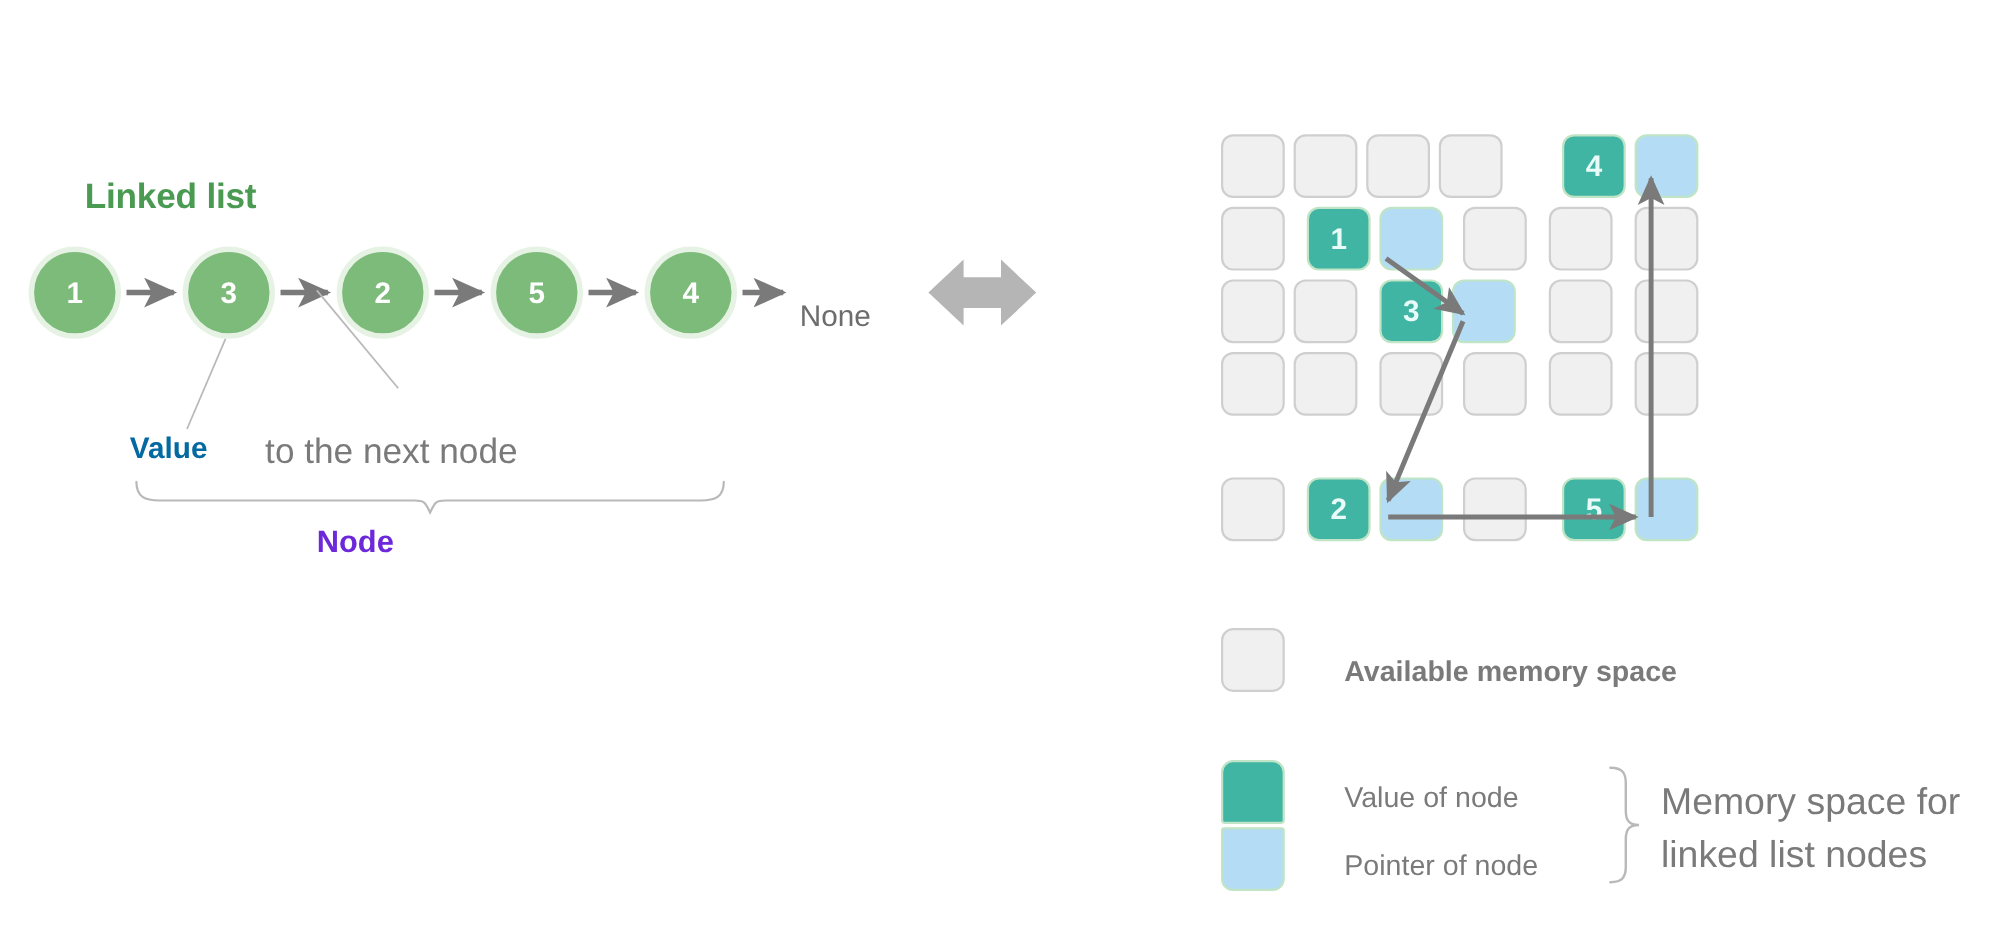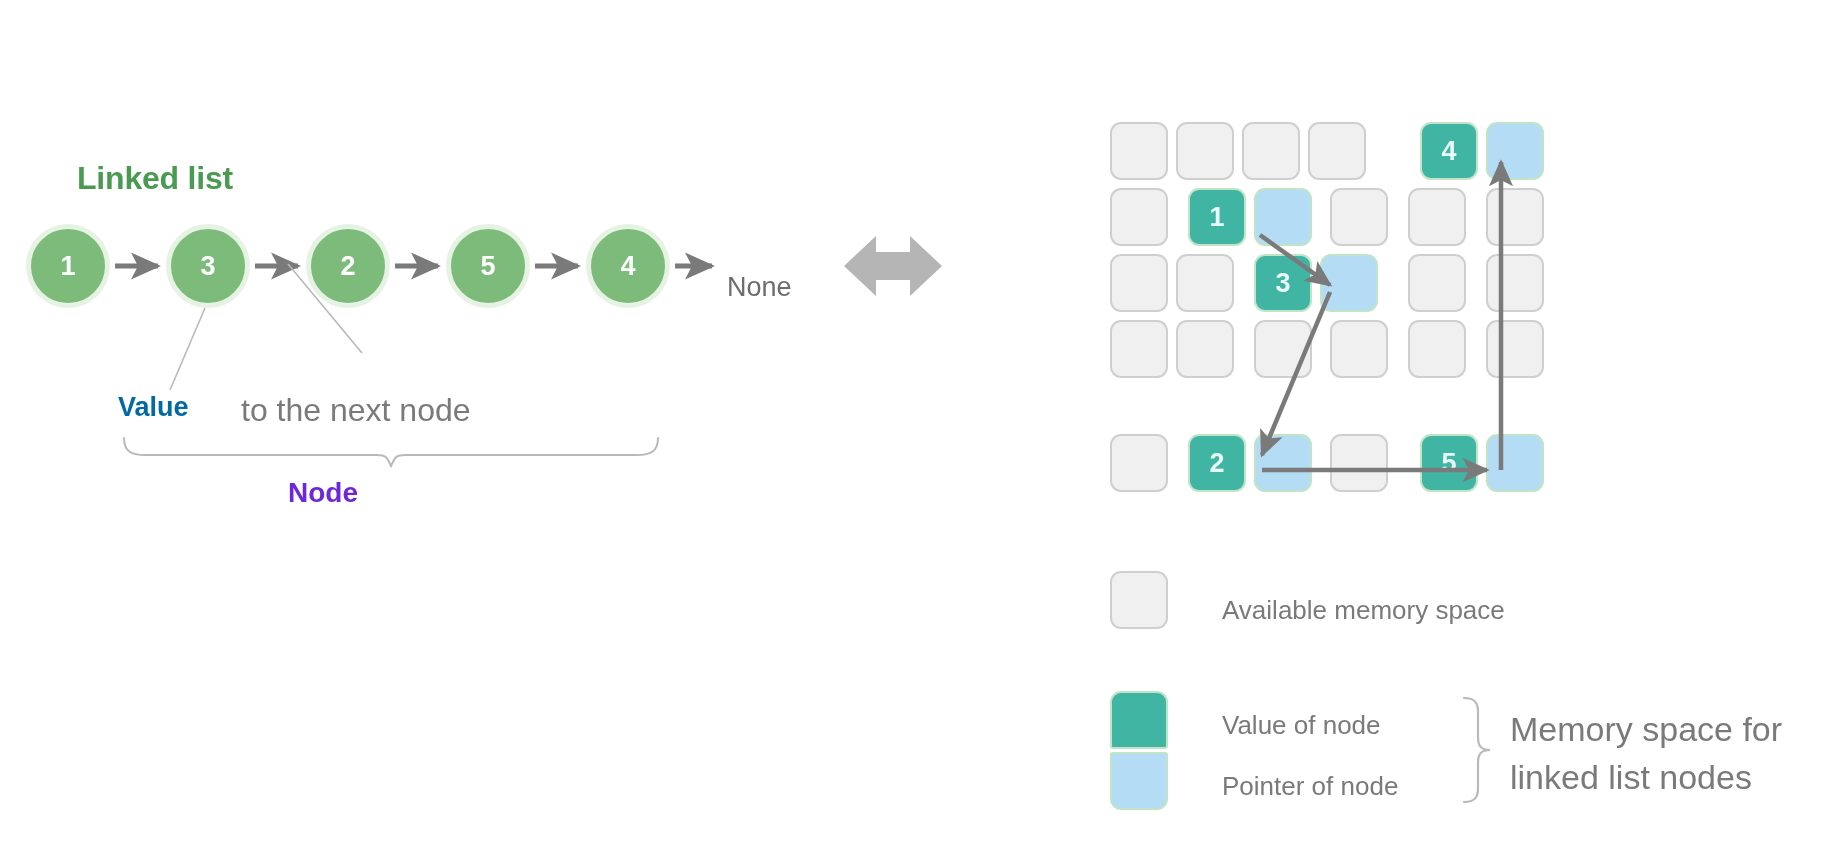--- a/index.html
+++ b/index.html
@@ -162,21 +162,21 @@
     background: #b4ddf5;
     border: 2px solid #bfe4c6;
     box-sizing: border-box;
   }
   .legend-text {
     position: absolute;
     font-size: 26px;
     color: #7a7a7a;
     white-space: nowrap;
   }
-  #legend-free-text    { left: 1222px; top: 595px; }
+  #legend-free-text    { left: 1222px; top: 595px; font-weight: bold; }
   #legend-value-text   { left: 1222px; top: 710px; }
   #legend-pointer-text { left: 1222px; top: 771px; }
   #legend-group-text {
     position: absolute;
     left: 1510px;
     top: 705px;
     font-size: 34px;
     color: #7a7a7a;
     line-height: 1.42;
     white-space: pre-line;

